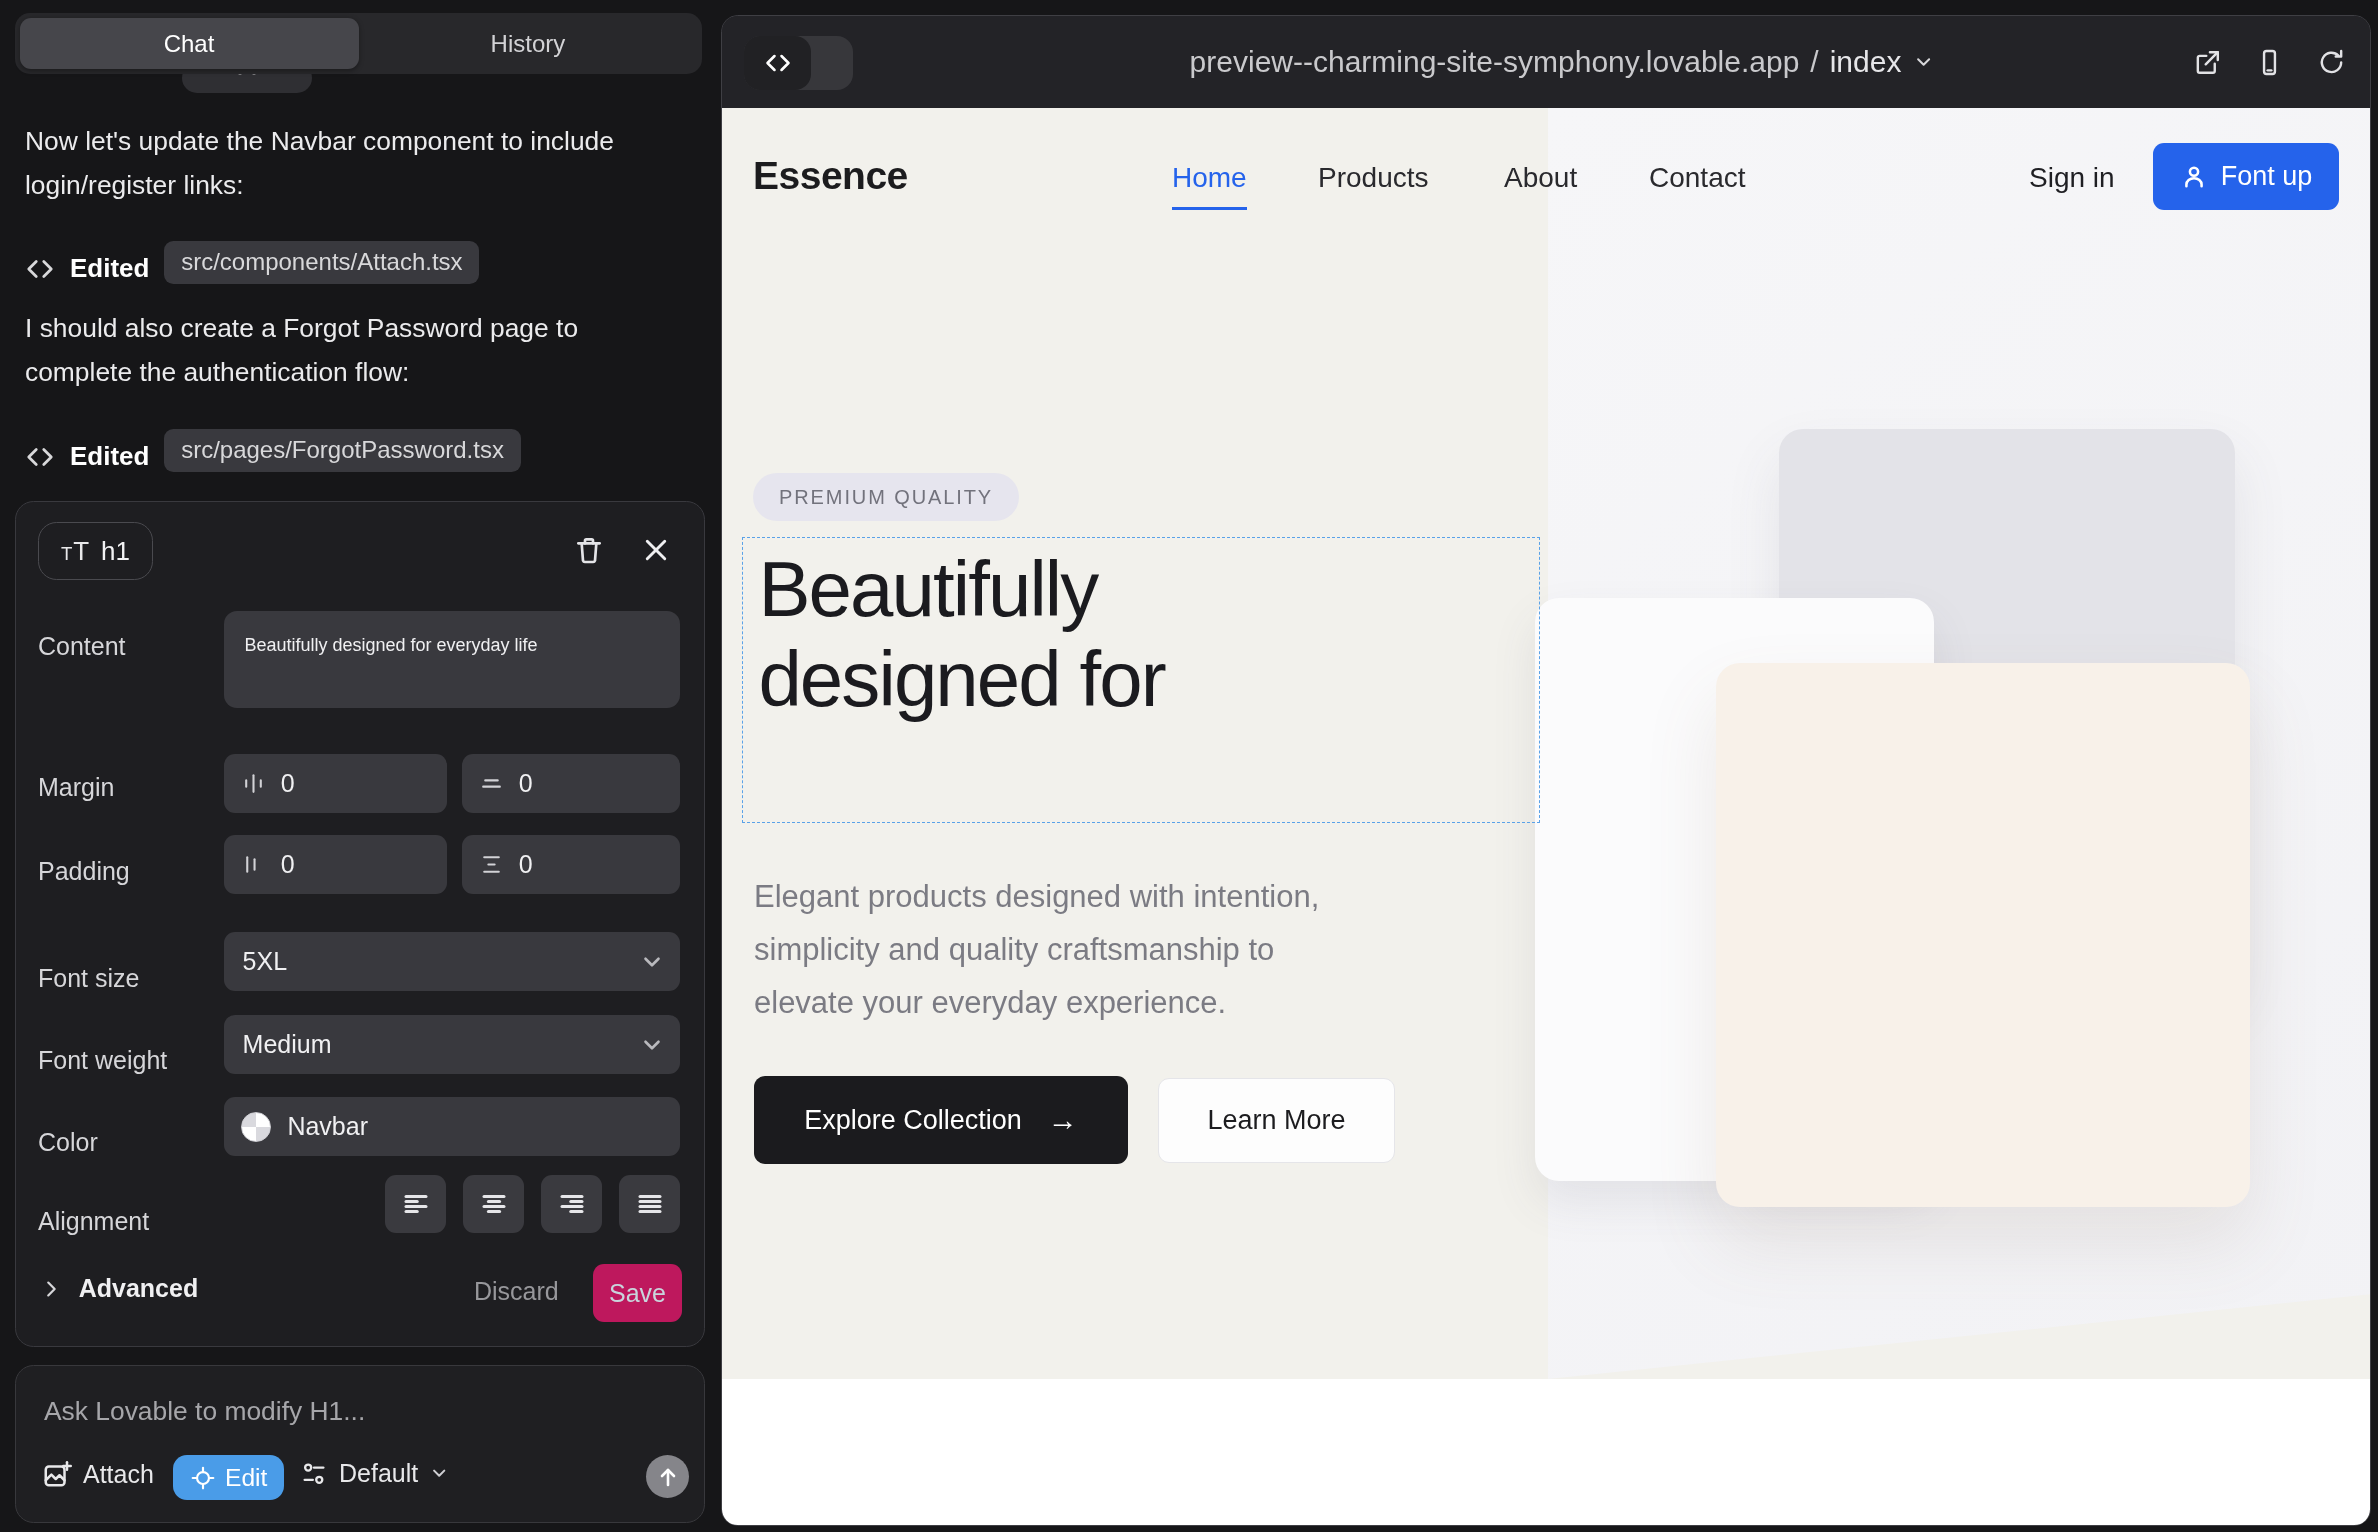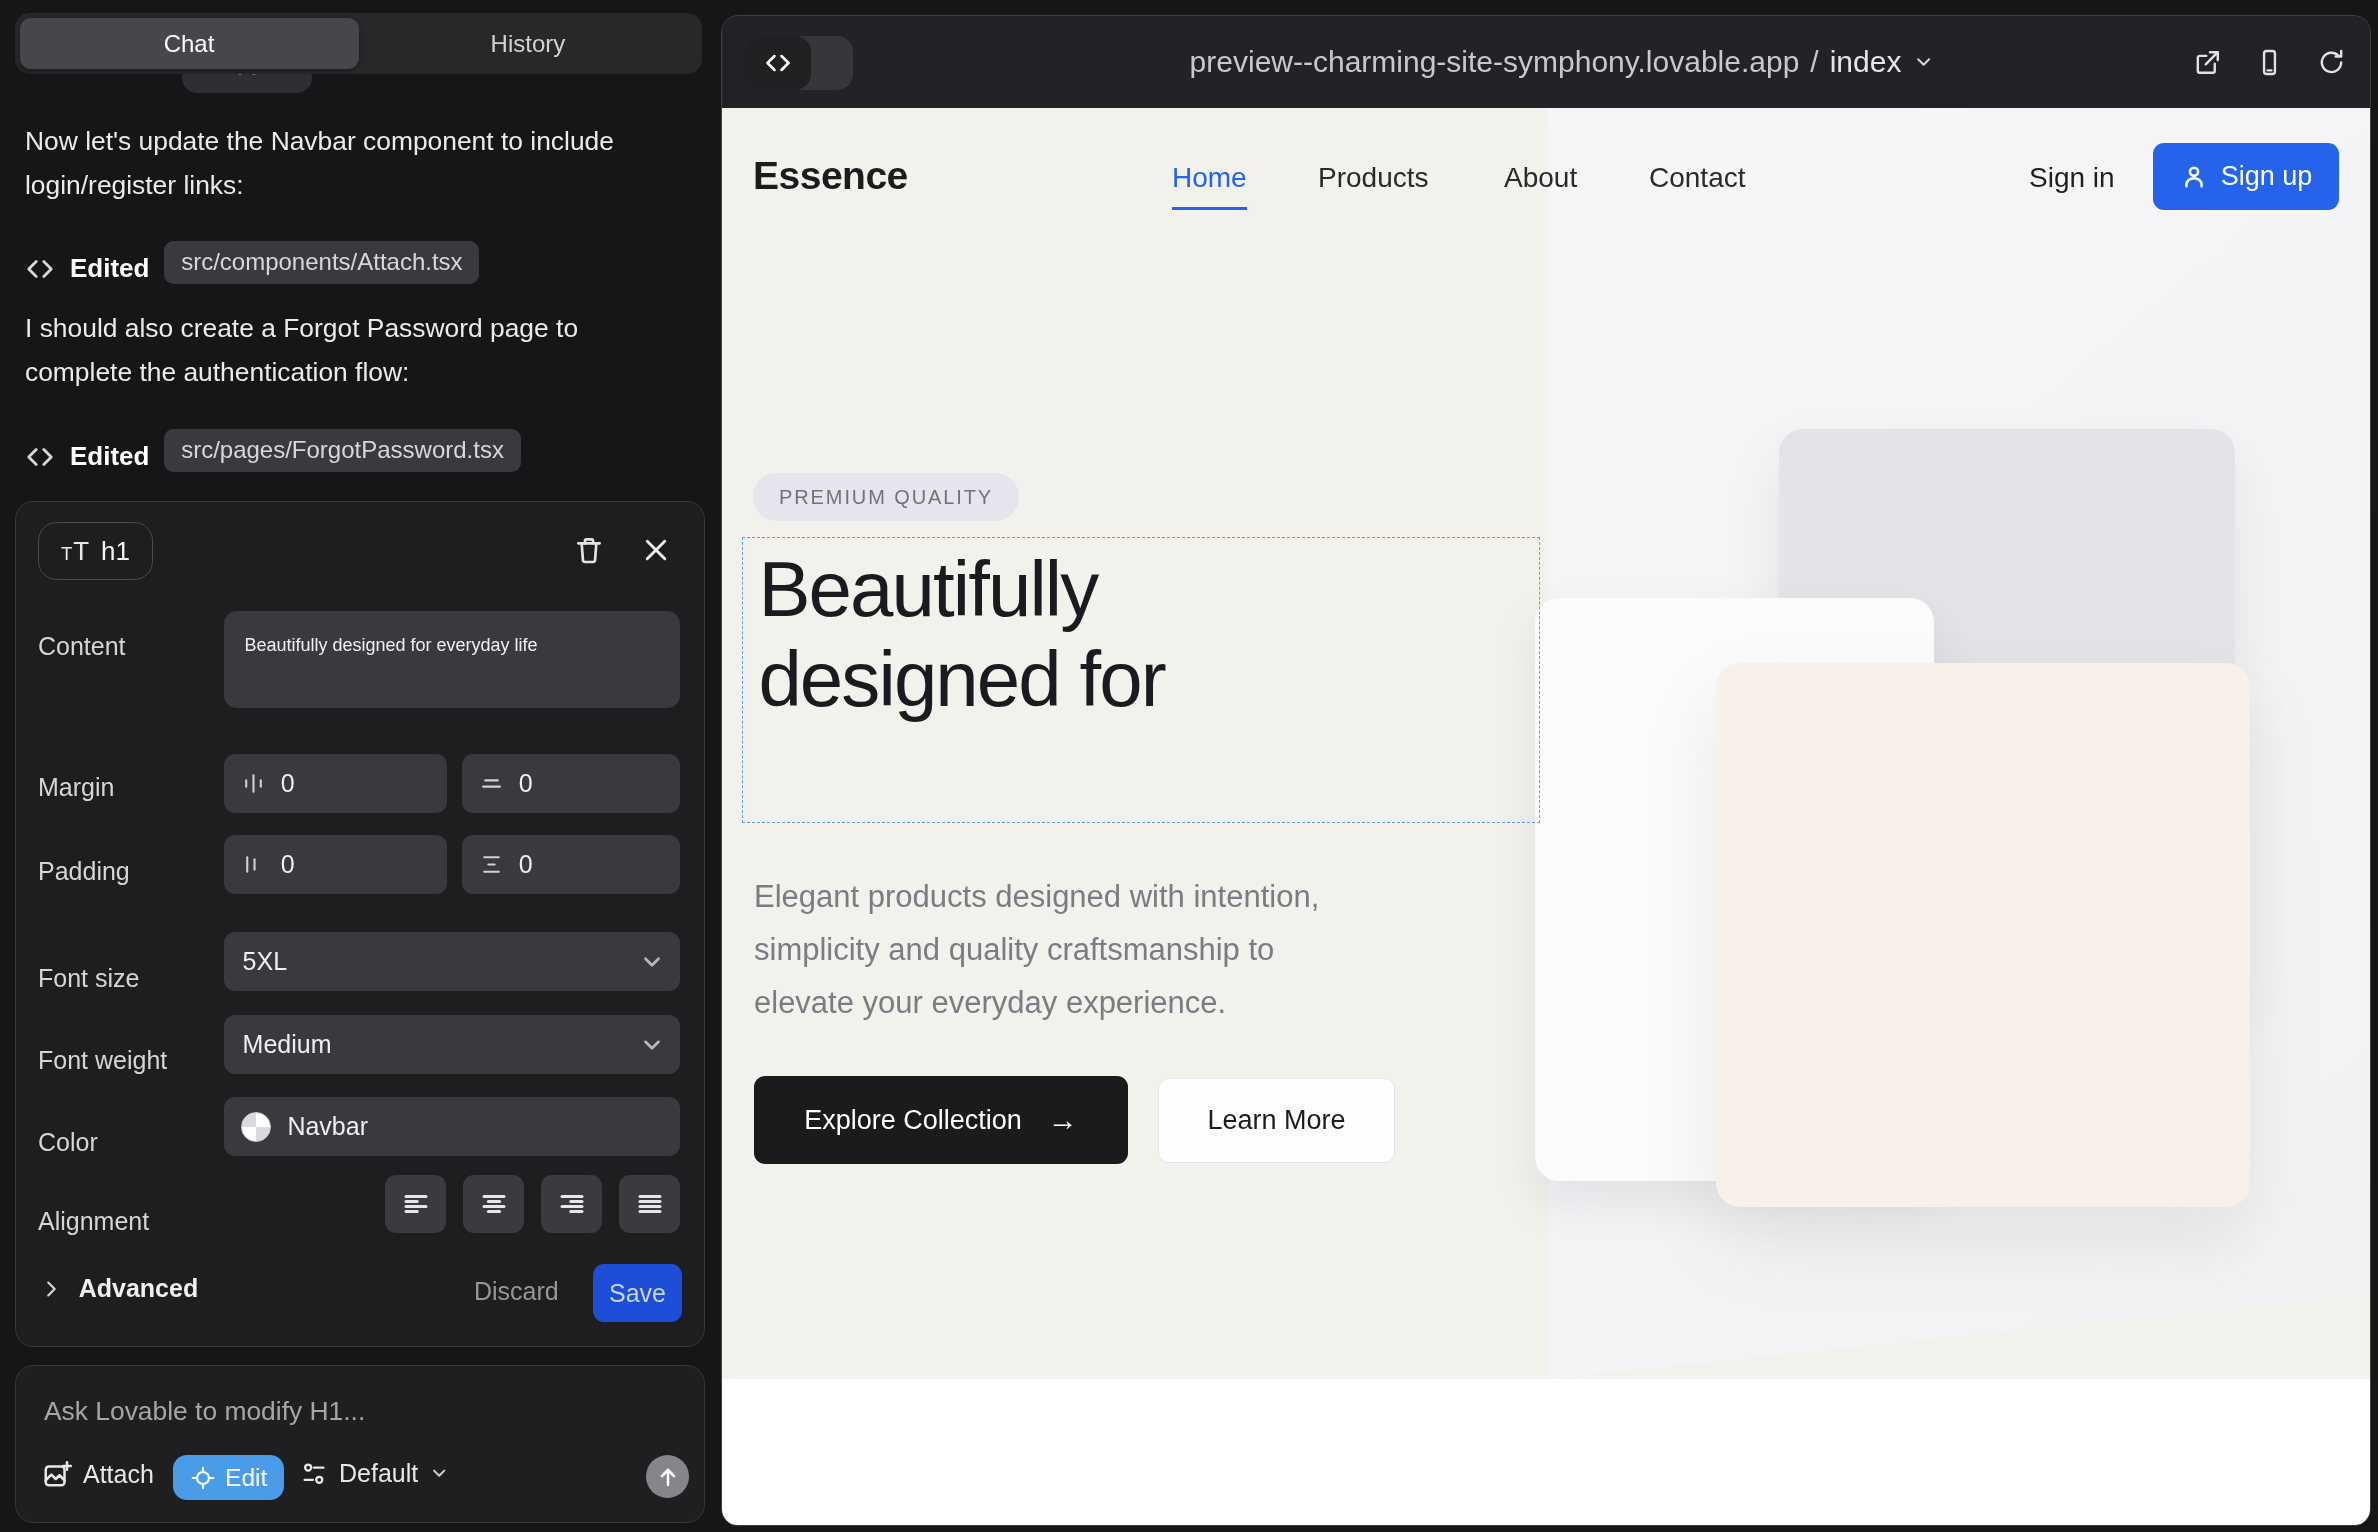--- a/index.html
+++ b/index.html
@@ -35,21 +35,21 @@
   .sel-field { left:208px; width:456px; height:59px; padding-left:18.6px; font-size:25px; position:absolute; }
   .sel-field svg { position:absolute; right:15px; top:16.7px; }
   .mini-icn { width:25px; height:25px; stroke:#d2d2d6; stroke-width:2; fill:none; stroke-linecap:round; }
   .chev { width:26px; height:26px; stroke:#b9b9bd; stroke-width:2.4; fill:none; stroke-linecap:round; stroke-linejoin:round; }
   .swatch { width:30px; height:30px; border-radius:50%; margin-right:16.7px;
             background:conic-gradient(#fff 0 25%, #d9d9de 0 50%, #fff 0 75%, #d9d9de 0 100%); border:0.9px solid #cfcfd4; }
   .align-btn { top:673px; width:61px; height:58px; background:#3a3a3f; border-radius:11px; display:flex; align-items:center; justify-content:center; cursor:pointer; }
   .align-btn svg { width:30px; height:30px; stroke:#e6e6e9; stroke-width:2.4; stroke-linecap:round; }
   .adv-row { left:24px; top:772px; display:flex; align-items:center; gap:16.7px; color:#f0f0f2; font-size:25px; font-weight:700; }
   .discard { left:458px; top:775px; font-size:25px; color:#97979b; cursor:pointer; }
-  .save { left:577px; top:762px; width:89px; height:58px; border-radius:11px; background:#1d4ed8; color:#c9d4dc; font-size:25px; display:flex; align-items:center; justify-content:center; cursor:pointer; }
+  .save { left:577px; top:762px; width:89px; height:58px; border-radius:11px; background:#be185d; color:#c9d4dc; font-size:25px; display:flex; align-items:center; justify-content:center; cursor:pointer; }
 
   
   .composer { left:15px; top:1365px; width:690px; height:158px; background:#1f1f22; border:1.4px solid #38383c; border-radius:18.6px; z-index:3; }
   .composer-ph { left:28px; top:30px; font-size:26.4px; color:#a6a6aa; }
   .comp-item { display:flex; align-items:center; gap:11px; color:#e8e8ea; font-size:25px; cursor:pointer; }
   .edit-pill { left:157px; top:89px; height:45px; padding:0 16.7px; border-radius:14px; background:#4a9ce8; color:#fff; font-size:24.6px; display:flex; align-items:center; gap:9.3px; }
   .send-btn { left:630px; top:89px; width:43px; height:43px; border-radius:50%; background:#85858a; display:flex; align-items:center; justify-content:center; }
 
   
   .frame { left:721px; top:15px; width:1650px; height:1511px; background:#232327; border:1.4px solid #3f3f44; border-radius:16.7px; overflow:hidden; z-index:4; }
@@ -330,21 +330,21 @@
         <span class="abs navlink active" style="left:450px;">Home</span>
         <span class="abs navlink" style="left:596px;">Products</span>
         <span class="abs navlink" style="left:782px;">About</span>
         <span class="abs navlink" style="left:927px;">Contact</span>
         <span class="abs signin">Sign in</span>
         <div class="abs signup">
           <svg viewBox="0 0 24 24">
               <circle cx="12" cy="7.5" r="3.5"></circle>
               <path d="M5.5 20 v-1.5 a6.5 5.5 0 0 1 13 0 V20" fill="none"></path>
             </svg>
-          <span>Sign up</span>
+          <span>Font up</span>
         </div>
 
         <div class="abs badge">PREMIUM QUALITY</div>
 
         <div class="abs sel-box">
           <div class="hero-h1">
             <div>Beautifully</div>
             <div>designed for</div>
           </div>
         </div>

